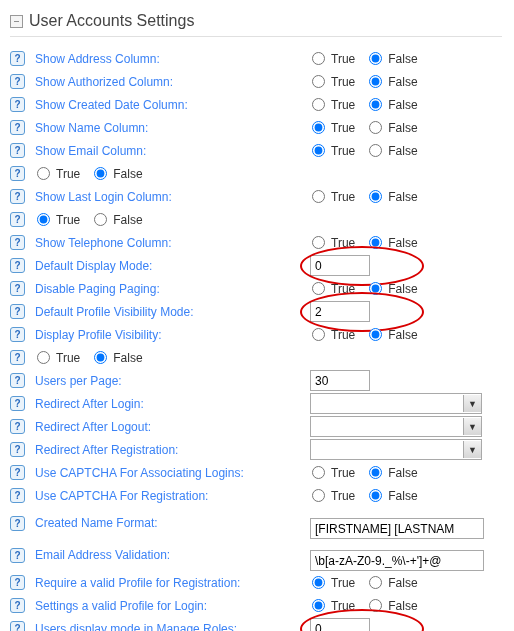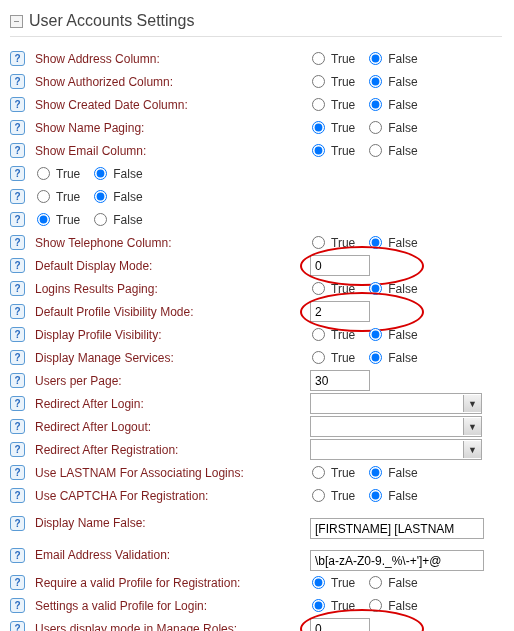--- a/index.html
+++ b/index.html
@@ -51,21 +51,21 @@
     display: inline-flex;
     align-items: center;
     justify-content: center;
     color: #2a6bbf;
     font-size: 10px;
     font-weight: bold;
     background: #eaf3fb;
     flex: 0 0 auto;
   }
   .label {
-    color: #7f1d1d;
+    color: #3b82f6;
     flex: 0 0 auto;
     width: 275px;
   }
   .control {
     flex: 1 1 auto;
     display: flex;
     align-items: flex-start;
     gap: 4px;
   }
   .radio-group { display: flex; align-items: center; gap: 4px; }
@@ -153,21 +153,21 @@
         <span class="radio-group">
           <input type="radio" name="r2" style="">
           <label>True</label>
           <input type="radio" name="r2" checked="" style="">
           <label>False</label>
         </span>
       </span>
     </div>
     <div class="row">
       <span class="help-icon">?</span>
-      <span class="label">Show Name Paging:</span>
+      <span class="label">Show Name Column:</span>
       <span class="control">
         <span class="radio-group">
           <input type="radio" name="r3" checked="" style="">
           <label>True</label>
           <input type="radio" name="r3" style="">
           <label>False</label>
         </span>
       </span>
     </div>
     <div class="row">
@@ -188,20 +188,21 @@
         <span class="radio-group">
           <input type="radio" name="r5" style="">
           <label>True</label>
           <input type="radio" name="r5" checked="" style="">
           <label>False</label>
         </span>
       </span>
     </div>
     <div class="row">
       <span class="help-icon">?</span>
+      <span class="label">Show Last Login Column:</span>
       <span class="control">
         <span class="radio-group">
           <input type="radio" name="r6" style="">
           <label>True</label>
           <input type="radio" name="r6" checked="" style="">
           <label>False</label>
         </span>
       </span>
     </div>
     <div class="row">
@@ -230,21 +231,21 @@
     <div class="row">
       <span class="help-icon">?</span>
       <span class="label">Default Display Mode:</span>
       <span class="control">
         <input type="text" value="0" style="">
       </span>
       <div class="annot" style="left: 290px; top: -8px; width: 120px; height: 36px;"></div>
     </div>
     <div class="row">
       <span class="help-icon">?</span>
-      <span class="label">Logins Results Paging:</span>
+      <span class="label">Disable Paging Paging:</span>
       <span class="control">
         <span class="radio-group">
           <input type="radio" name="r10" style="">
           <label>True</label>
           <input type="radio" name="r10" checked="" style="">
           <label>False</label>
         </span>
       </span>
     </div>
     <div class="row">
@@ -262,21 +263,20 @@
         <span class="radio-group">
           <input type="radio" name="r12" style="">
           <label>True</label>
           <input type="radio" name="r12" checked="" style="">
           <label>False</label>
         </span>
       </span>
     </div>
     <div class="row">
       <span class="help-icon">?</span>
-      <span class="label">Display Manage Services:</span>
       <span class="control">
         <span class="radio-group">
           <input type="radio" name="r13" style="">
           <label>True</label>
           <input type="radio" name="r13" checked="" style="">
           <label>False</label>
         </span>
       </span>
     </div>
     <div class="row">
@@ -308,21 +308,21 @@
       <span class="help-icon">?</span>
       <span class="label">Redirect After Registration:</span>
       <span class="control">
         <span class="select">
           <span class="select-btn">▼</span>
         </span>
       </span>
     </div>
     <div class="row">
       <span class="help-icon">?</span>
-      <span class="label">Use LASTNAM For Associating Logins:</span>
+      <span class="label">Use CAPTCHA For Associating Logins:</span>
       <span class="control">
         <span class="radio-group">
           <input type="radio" name="r18" style="">
           <label>True</label>
           <input type="radio" name="r18" checked="" style="">
           <label>False</label>
         </span>
       </span>
     </div>
     <div class="row">
@@ -332,21 +332,21 @@
         <span class="radio-group">
           <input type="radio" name="r19" style="">
           <label>True</label>
           <input type="radio" name="r19" checked="" style="">
           <label>False</label>
         </span>
       </span>
     </div>
     <div class="row">
       <span class="help-icon">?</span>
-      <span class="label">Display Name False:</span>
+      <span class="label">Created Name Format:</span>
       <span class="control">
         <input type="text" class="wide" value="[FIRSTNAME] [LASTNAM" style="">
       </span>
     </div>
     <div class="row">
       <span class="help-icon">?</span>
       <span class="label">Email Address Validation:</span>
       <span class="control">
         <input type="text" class="wide" value="\b[a-zA-Z0-9._%\-+']+@" style="">
       </span>

